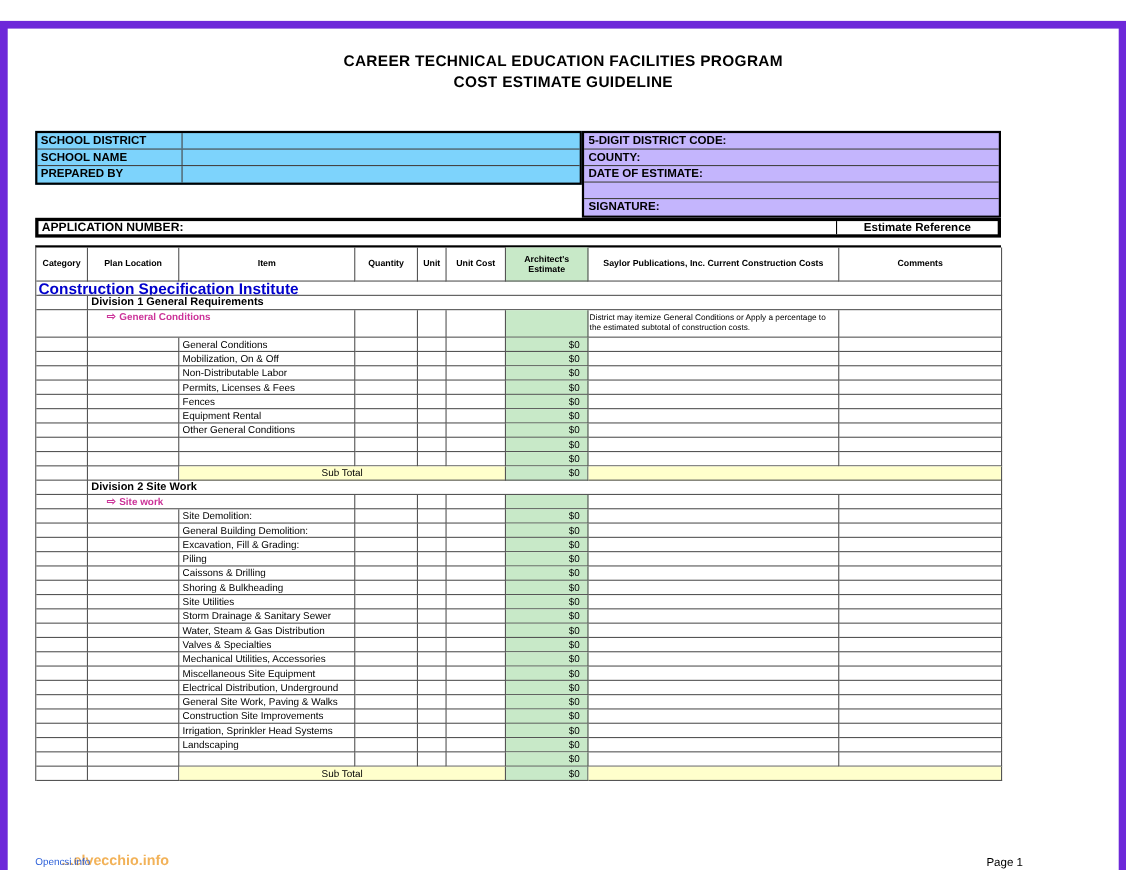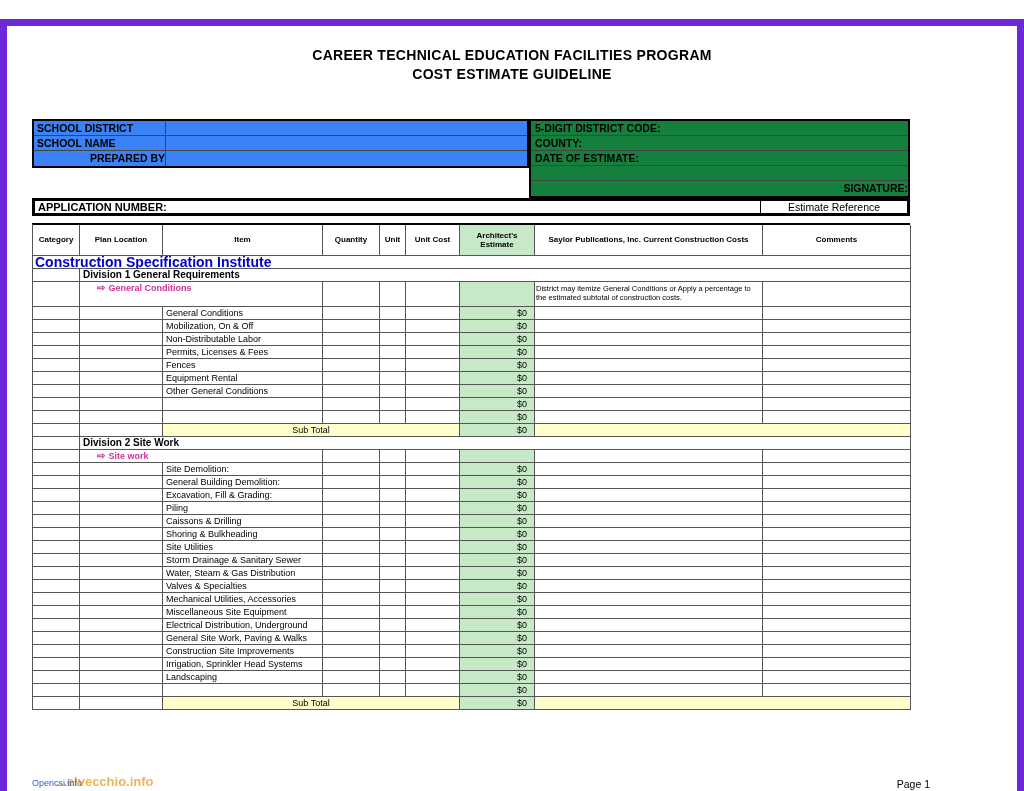--- a/index.html
+++ b/index.html
@@ -4,32 +4,32 @@
 <style>
   * { margin:0; padding:0; box-sizing:border-box; }
   html,body { background:#ffffff; }
   body { width:1024px; height:791px; font-family:"Liberation Sans", sans-serif; color:#000; }
   .page { position:relative; width:1024px; height:791px; background:#fff; border:7px solid #6d28d9; overflow:hidden;margin-top:19px; }
 
   .title-block { position:absolute; left:0; top:20px; width:100%; text-align:center; }
   .title-line { font-weight:bold; font-size:14px; letter-spacing:.3px; line-height:19px; }
 
   
-  .info-left { position:absolute; left:25px; top:93px; width:497px; border:2px solid #000; background:#3b82f6; }
-  .info-right { position:absolute; left:522px; top:93px; width:381px; border:2px solid #000; background:#15803d; }
+  .info-left { position:absolute; left:25px; top:93px; width:497px; border:2px solid #000; background:#7dd3fc; }
+  .info-right { position:absolute; left:522px; top:93px; width:381px; border:2px solid #000; background:#c4b5fd; }
   .info-row { display:flex; height:15px; border-bottom:1px solid #444; }
-  .info-row:last-child { border-bottom:none;text-align:right; }
+  .info-row:last-child { border-bottom:none; }
   .info-label { width:132px; border-right:1px solid #444; font-weight:bold; font-size:10.5px; line-height:14px; padding-left:3px; white-space:nowrap; }
   .info-value { flex:1; }
   .info-label-r { flex:1; font-weight:bold; font-size:10.5px; line-height:14px; padding-left:4px; white-space:nowrap; }
 
   
   .app-row { position:absolute; left:25px; top:172px; width:878px; height:18px; border:3px solid #000; display:flex; background:#fff; }
   .app-label { flex:1; font-weight:bold; font-size:11px; line-height:12px; padding-left:3px; }
-  .app-ref { width:147px; border-left:1px solid #000; text-align:center; font-weight:normal; font-size:10.5px; line-height:12px; }
+  .app-ref { width:147px; border-left:1px solid #000; text-align:center; font-weight:bold; font-size:10.5px; line-height:12px; }
 
   
   .table { position:absolute; left:25px; top:197px; width:878px; border-left:1px solid #555; border-top:2px solid #000; background:#fff; }
   .tr { display:grid; grid-template-columns:47px 83px 160px 57px 26px 54px 75px 228px 148px; }
   .r13 { height:13px; }
   .r25 { height:25px; }
   .r31 { height:31px; }
   .td { border-right:1px solid #555; border-bottom:1px solid #555; font-size:9px; line-height:12px; overflow:hidden; }
   .th { display:flex; align-items:center; justify-content:center; text-align:center; font-weight:bold; font-size:8px; line-height:9.5px; padding:1px; }
   .green { background:var(--estimate-green); }

